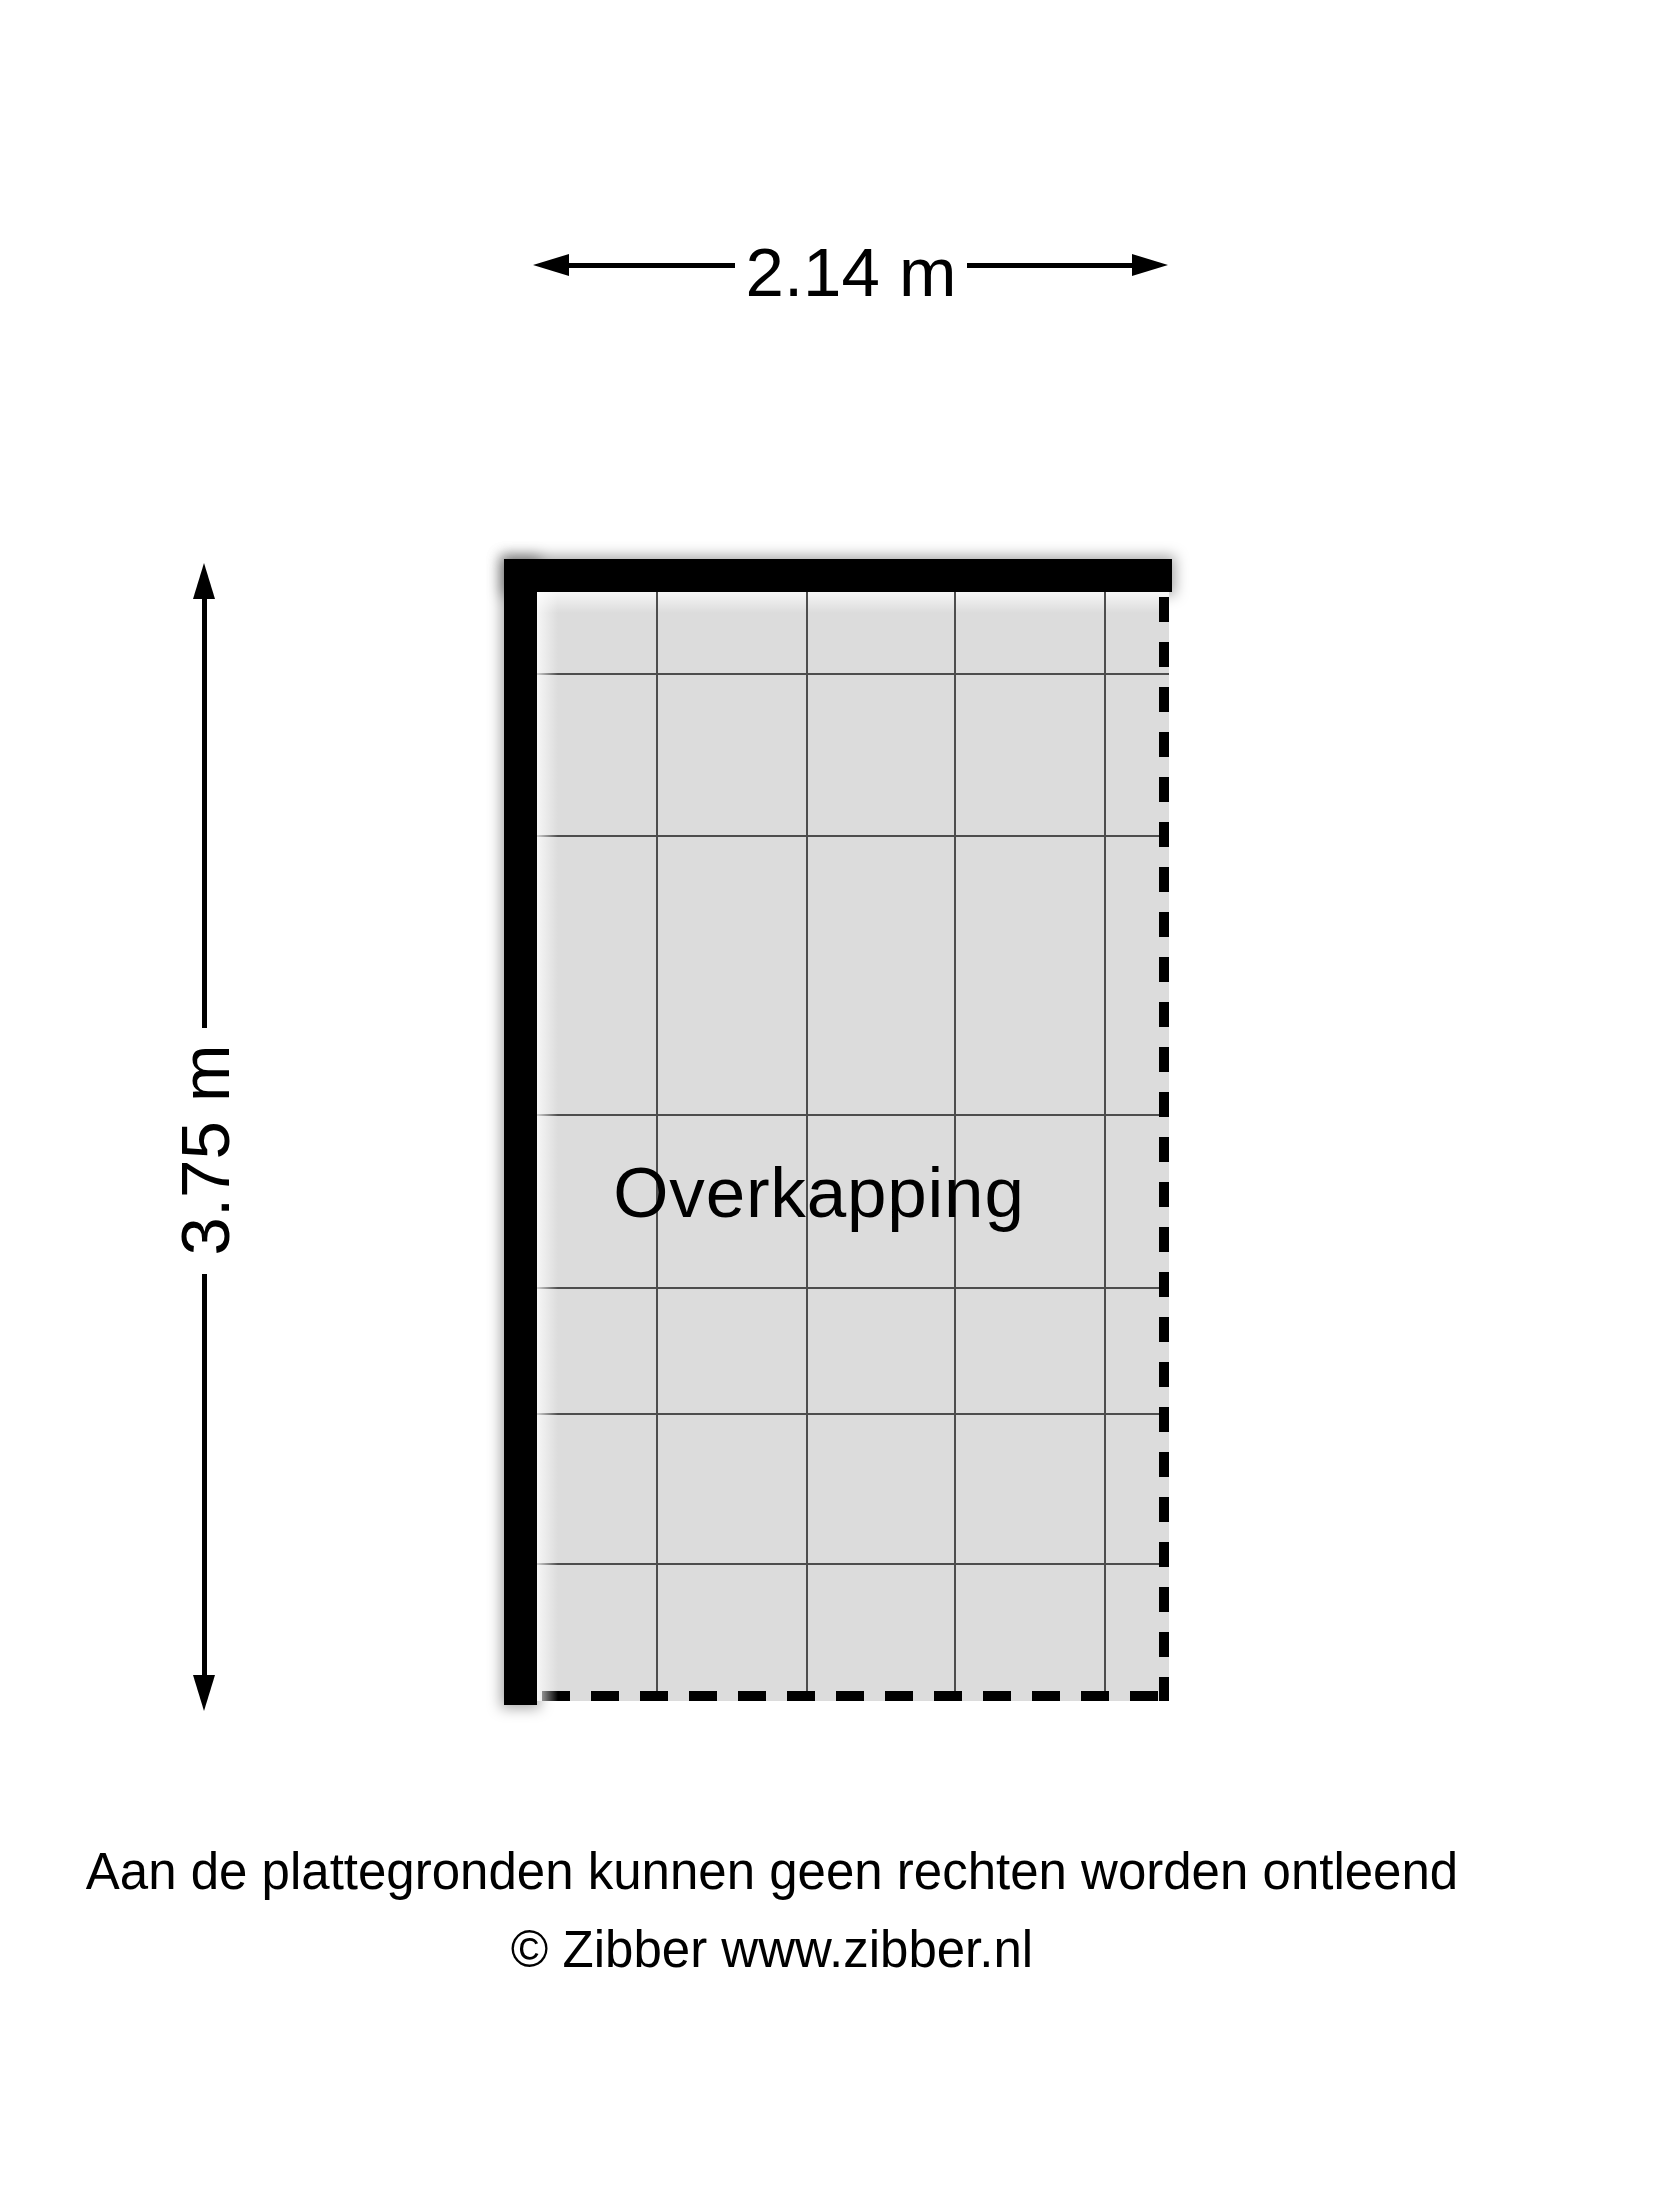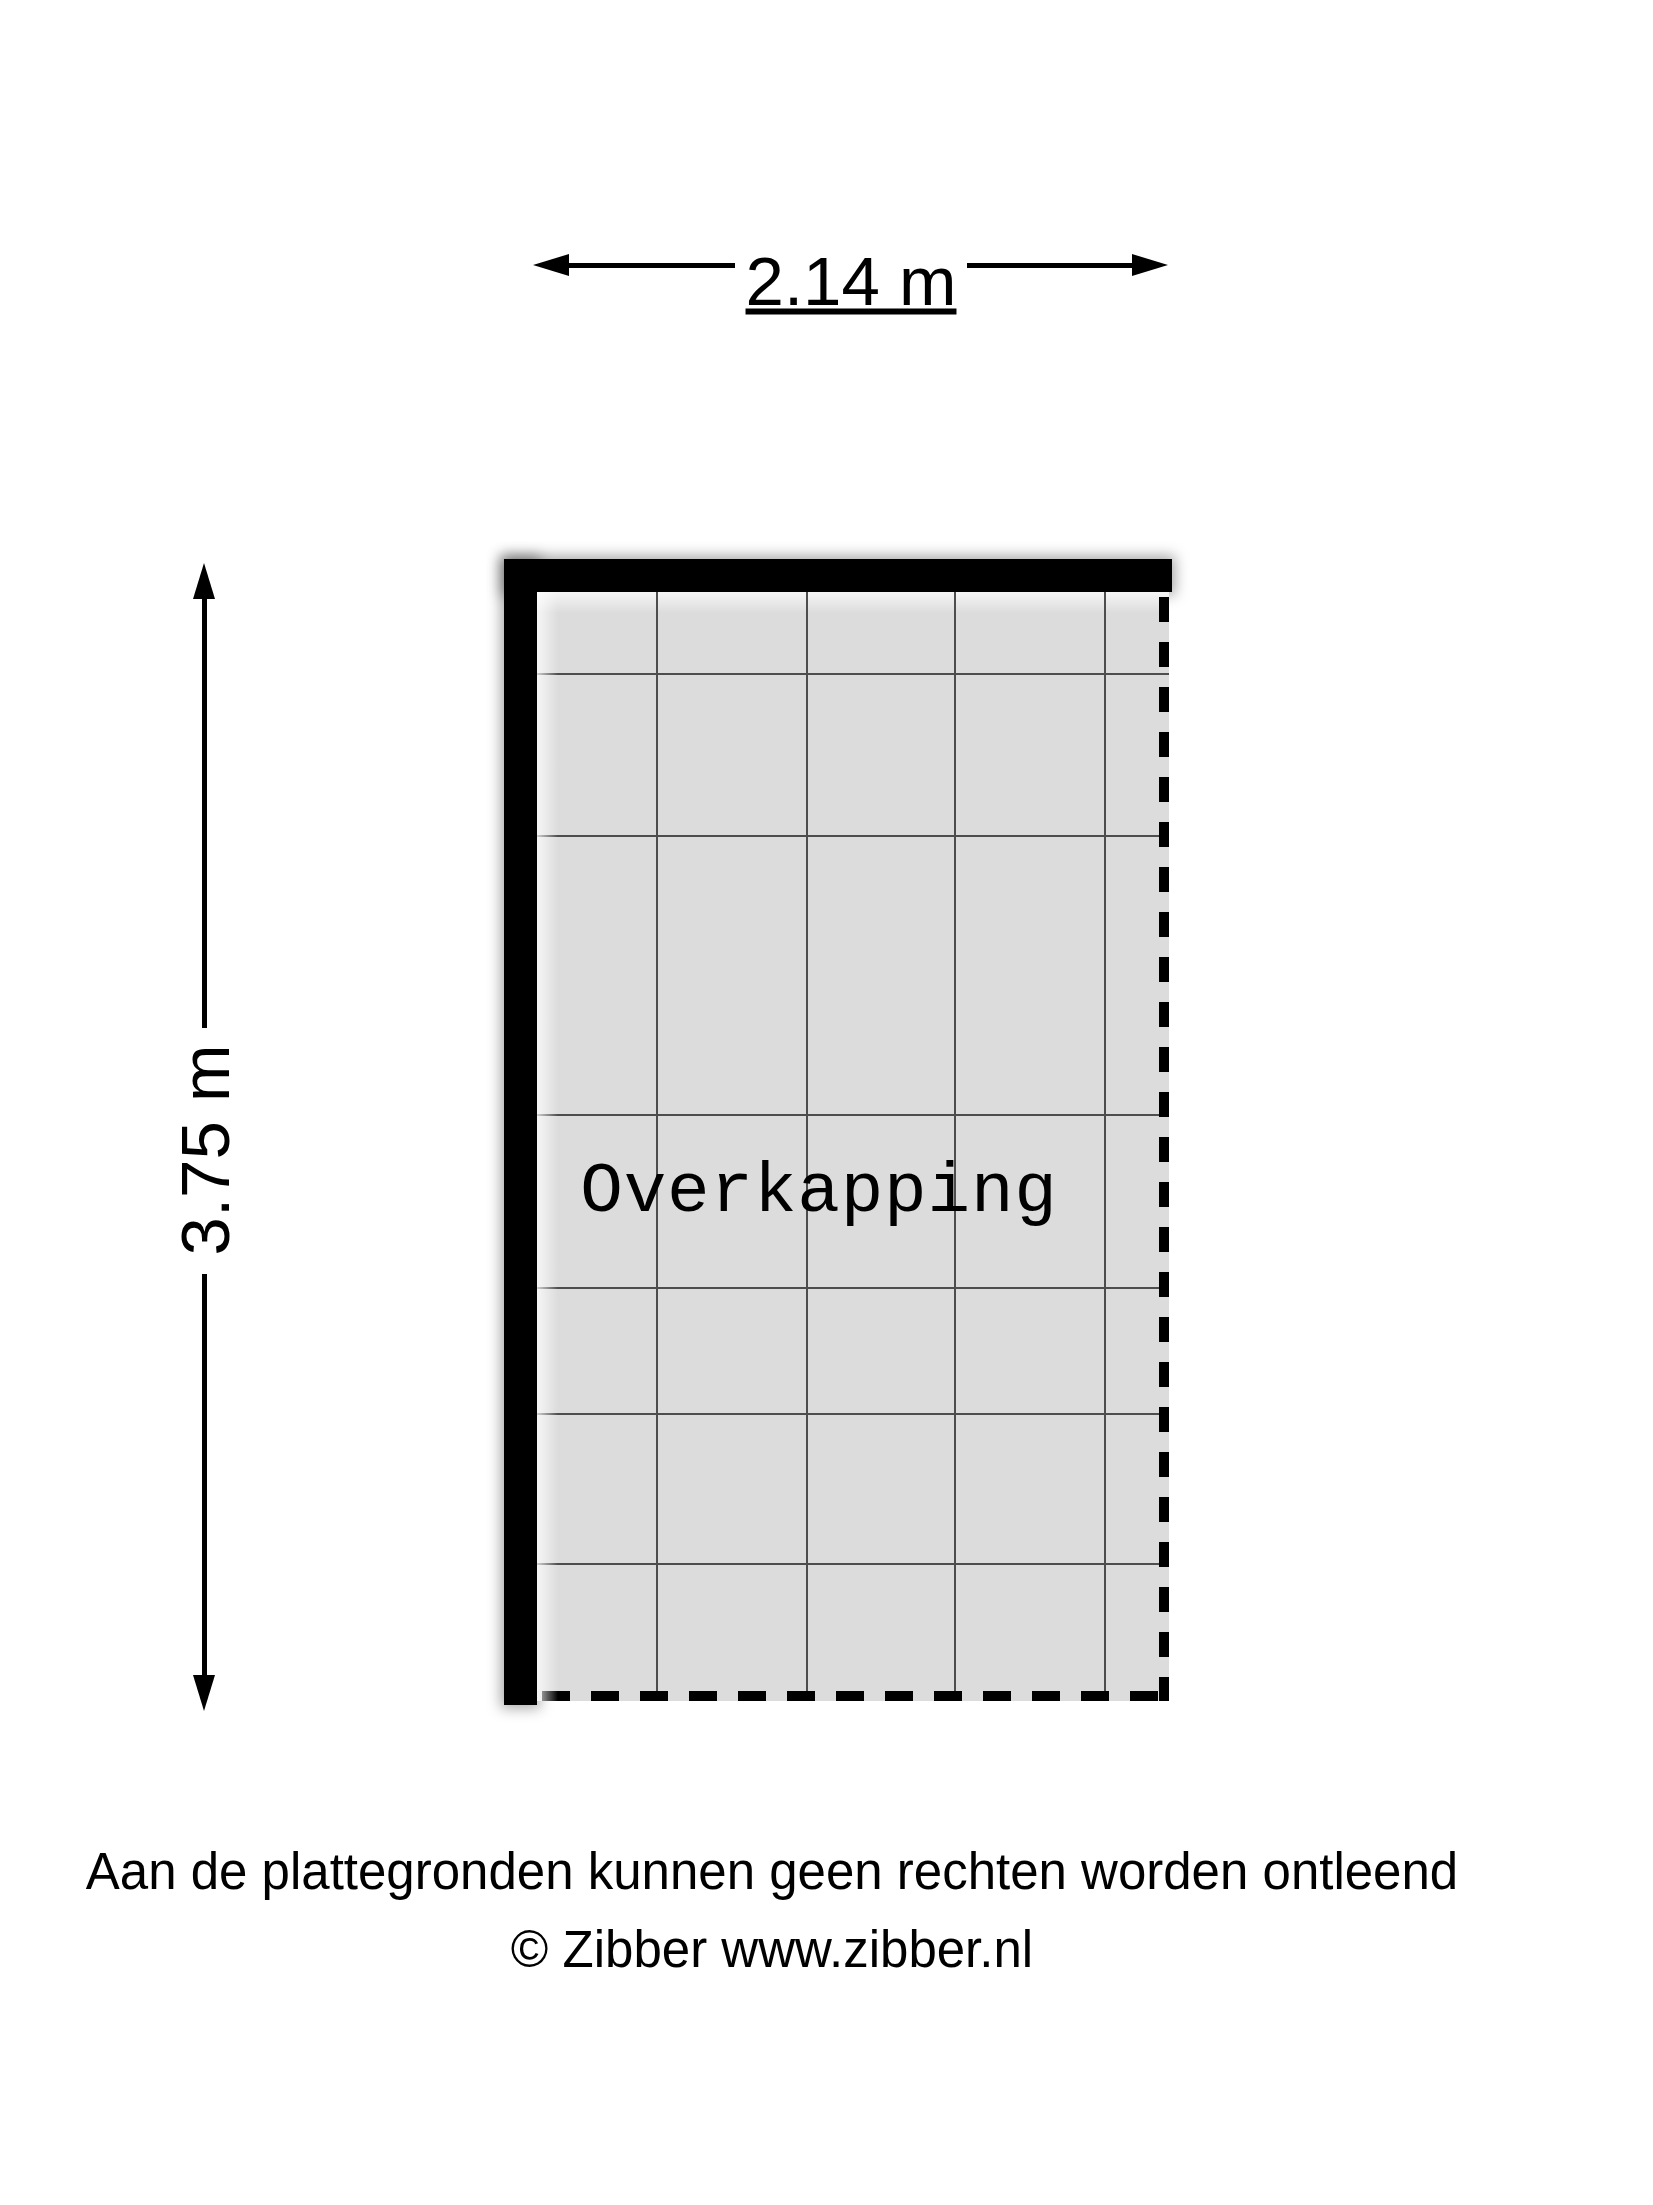--- a/index.html
+++ b/index.html
@@ -42,21 +42,21 @@
     background:repeating-linear-gradient(to bottom,#000 0 25px,transparent 25px 45px);
   }
   .dash-bottom{
     position:absolute;left:4.7px;right:7.9px;bottom:0;height:10.2px;
     background:repeating-linear-gradient(to right,#000 0 28px,transparent 28px 49px);
   }
 
   
   .room-label{
     position:absolute;left:819px;top:1192px;transform:translate(-50%,-50%);
-    font-size:71px;line-height:1;white-space:nowrap;letter-spacing:0.8px;font-family:Liberation Mono, monospace;
+    font-size:71px;line-height:1;white-space:nowrap;letter-spacing:0.8px;
   }
 
   
   .dim-line{position:absolute;background:#000;}
   .dim-label{
     position:absolute;font-size:69px;line-height:1;white-space:nowrap;
     transform:translate(-50%,-50%);
   }
   .dim-label.vertical{transform:translate(-50%,-50%) rotate(-90deg);}
   .arrow{position:absolute;width:0;height:0;}
@@ -74,21 +74,21 @@
   .footer-line.l2{top:1914px;margin-top:10px;}
 </style>
 </head>
 <body>
 
 <div>
 
   <div>
     <div class="arrow arrow-left"></div>
     <div class="dim-line" style="left:563px;top:263px;width:172px;height:4.7px;"></div>
-    <div class="dim-label" style="left:851px;top:281px;text-decoration:underline;">2.14 m</div>
+    <div class="dim-label" style="left:851px;top:272px;">2.14 m</div>
     <div class="dim-line" style="left:967px;top:263px;width:167px;height:4.7px;"></div>
     <div class="arrow arrow-right"></div>
   </div>
 
   <div>
     <div class="arrow arrow-up"></div>
     <div class="dim-line" style="left:202px;top:593px;width:4.7px;height:435px;"></div>
     <div class="dim-label vertical" style="left:205px;top:1150px;">3.75 m</div>
     <div class="dim-line" style="left:202px;top:1274px;width:4.7px;height:401px;"></div>
     <div class="arrow arrow-down"></div>

